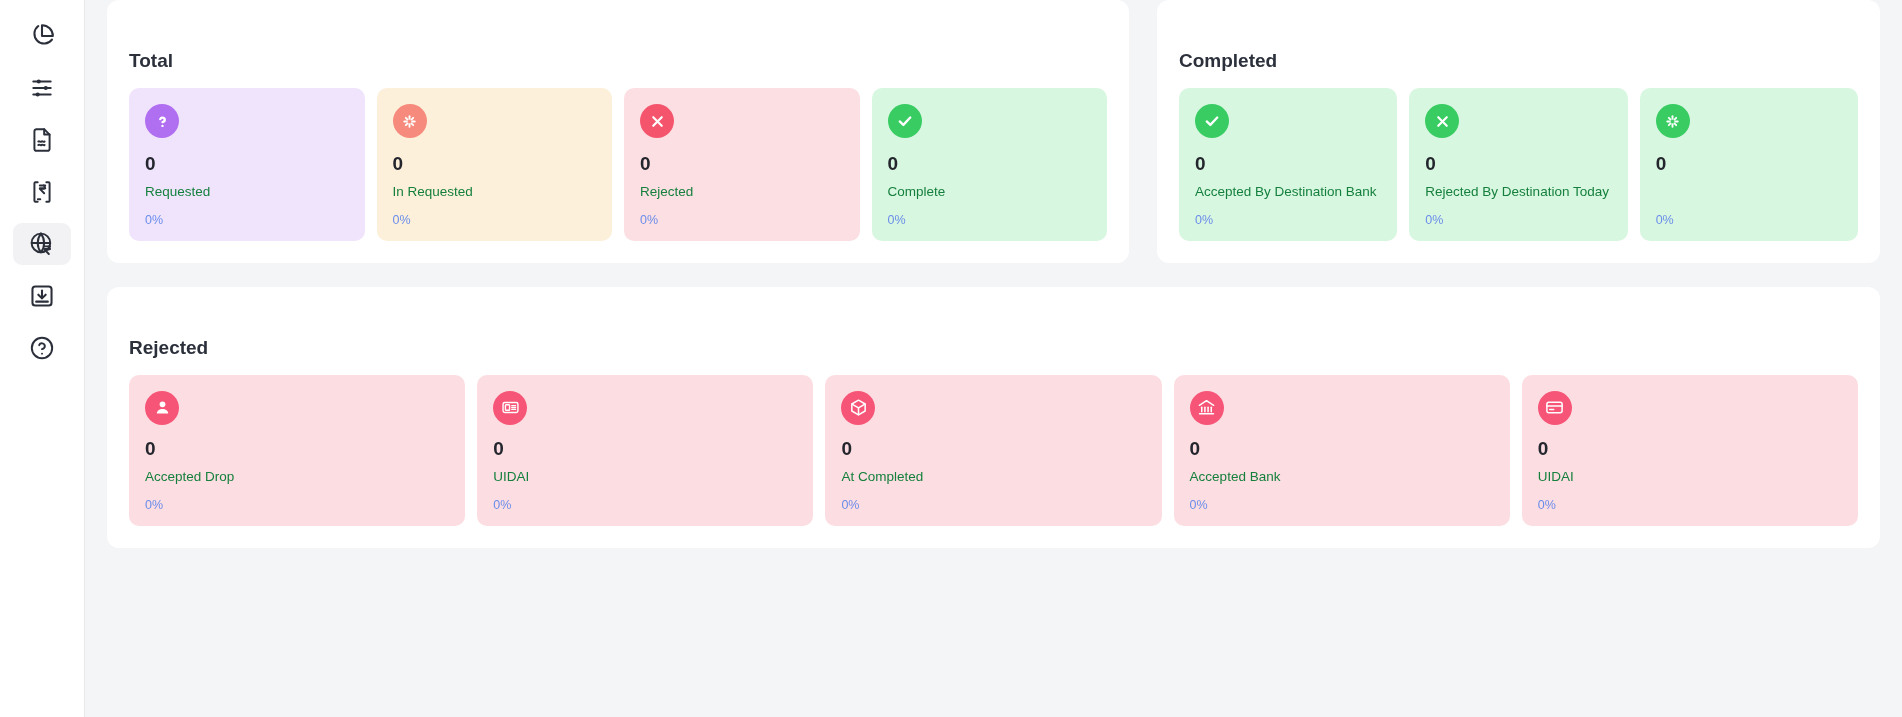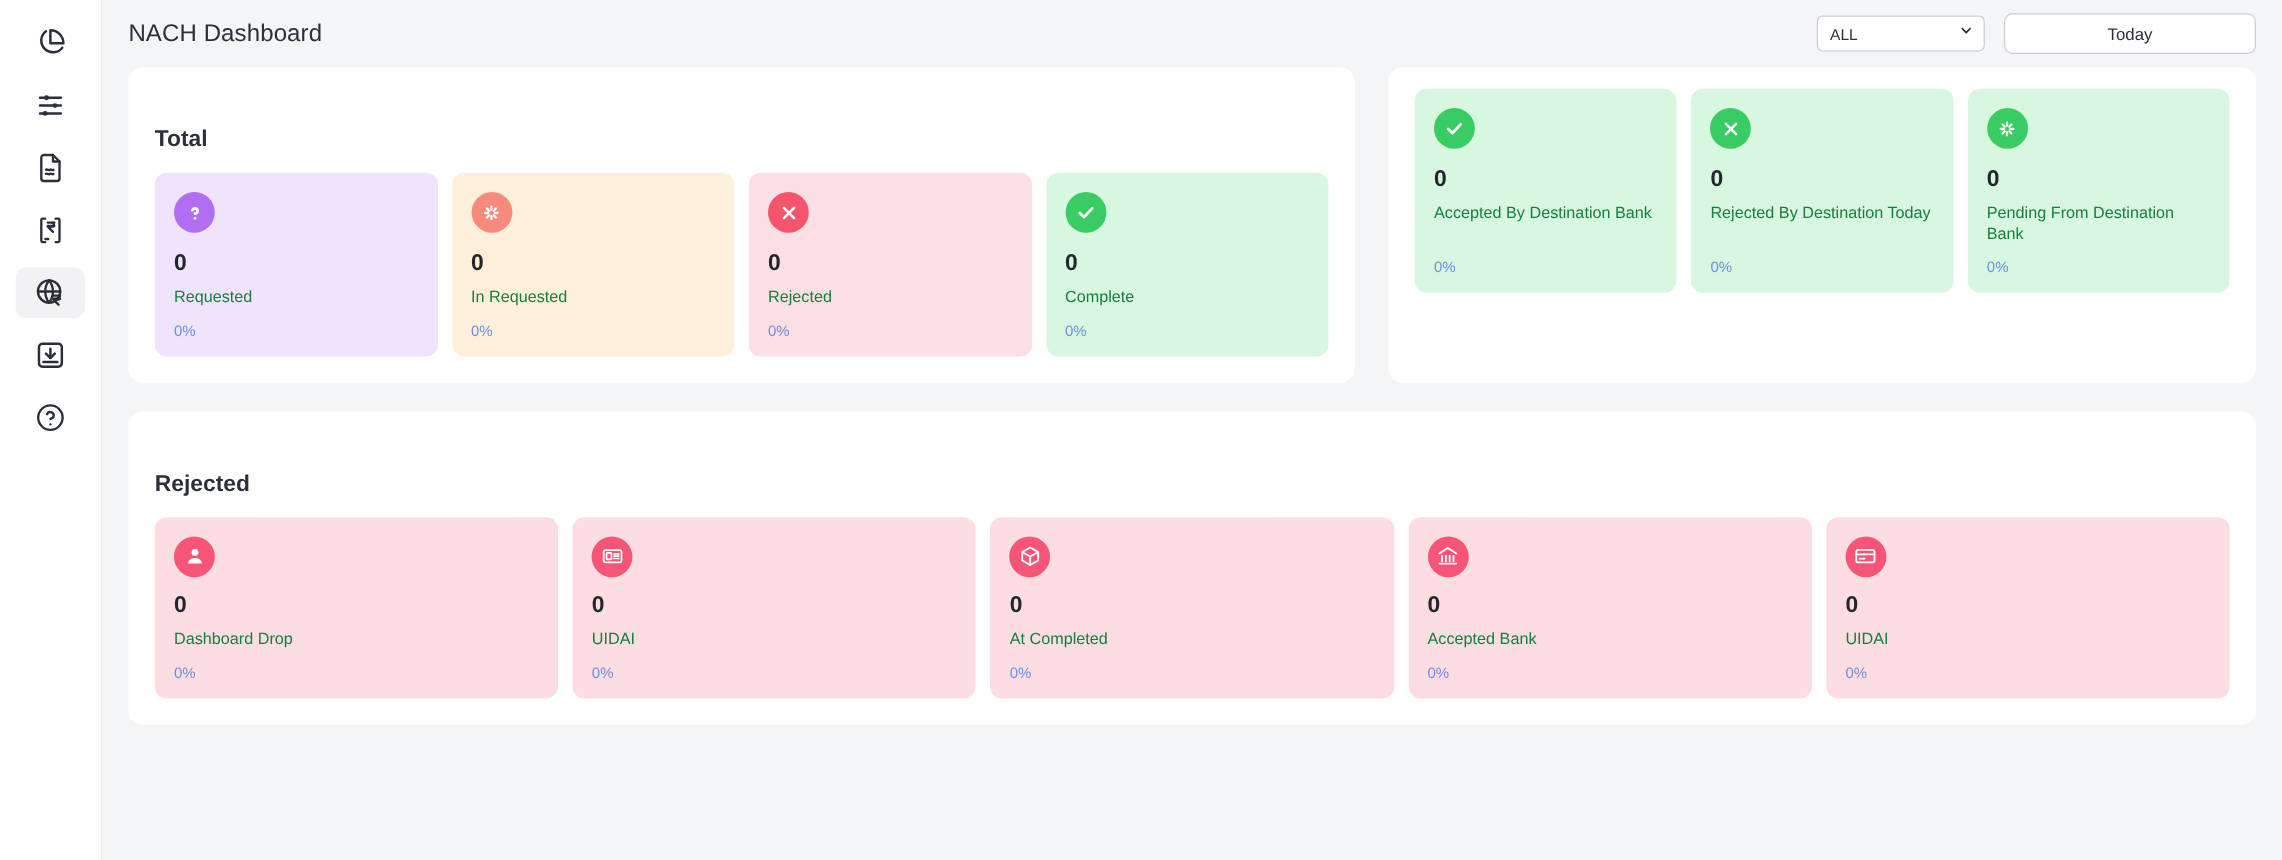--- a/index.html
+++ b/index.html
@@ -257,34 +257,20 @@
             <circle cx="12" cy="12" r="9.4"></circle>
             <path d="M9.4 9.4a2.7 2.7 0 0 1 5.2 .9c0 1.8-2.6 2.7-2.6 2.7"></path>
             <line x1="12" y1="17.2" x2="12.01" y2="17.2"></line>
           </svg>
         </span>
       </div>
     </nav>
 
   <div class="main">
 
-    <header class="topbar">
-      <div class="page-title">NACH Dashboard</div>
-      <div class="topbar-right">
-        <div class="select-wrap">
-          <select class="filter-select" id="filter-select"><option value="ALL">ALL</option></select>
-          <span class="select-chevron">
-            <svg width="13" height="13" viewBox="0 0 24 24" fill="none" stroke="currentColor" stroke-width="2.6" stroke-linecap="round" stroke-linejoin="round">
-                <polyline points="6 9 12 15 18 9"></polyline>
-              </svg>
-          </span>
-        </div>
-        <button class="today-btn">Today</button>
-      </div>
-    </header>
 
     <div class="content">
 
       <div class="row-top">
 
         <section class="panel panel-total">
           <h2 class="panel-title">Total</h2>
           <div class="cards cards-total" id="cards-total">
               <div class="stat t-purple">
                 <div class="stat-icon i-purple">
@@ -334,20 +320,21 @@
                   </svg>
                 </div>
                 <div class="stat-value">0</div>
                 <div class="stat-label">Complete</div>
                 <div class="stat-pct">0%</div>
               </div>
             </div>
         </section>
 
         <section class="panel panel-completed">
+          <h2 class="panel-title">Completed</h2>
           <div class="cards cards-completed" id="cards-completed">
               <div class="stat t-green">
                 <div class="stat-icon i-green">
                   <svg width="18" height="18" viewBox="0 0 24 24" fill="none" stroke="#ffffff" stroke-width="3.1" stroke-linecap="round" stroke-linejoin="round">
                     <polyline points="5 12.6 9.8 17.2 19 7.4"></polyline>
                   </svg>
                 </div>
                 <div class="stat-value">0</div>
                 <div class="stat-label wrap">Accepted By Destination Bank</div>
                 <div class="stat-pct">0%</div>
@@ -372,40 +359,39 @@
                       <line x1="15.40" y1="12.00" x2="18.60" y2="12.00"></line>
                       <line x1="14.40" y1="14.40" x2="16.67" y2="16.67"></line>
                       <line x1="12.00" y1="15.40" x2="12.00" y2="18.60"></line>
                       <line x1="9.60" y1="14.40" x2="7.33" y2="16.67"></line>
                       <line x1="8.60" y1="12.00" x2="5.40" y2="12.00"></line>
                       <line x1="9.60" y1="9.60" x2="7.33" y2="7.33"></line>
                     </svg>
                   </span>
                 </div>
                 <div class="stat-value">0</div>
-                <div class="stat-label wrap">Pending From Destination Bank</div>
                 <div class="stat-pct">0%</div>
               </div>
             </div>
         </section>
 
       </div>
 
       <section class="panel panel-rejected">
         <h2 class="panel-title">Rejected</h2>
         <div class="cards cards-rejected" id="cards-rejected">
             <div class="stat t-rose">
               <div class="stat-icon i-rose">
                 <svg width="19" height="19" viewBox="0 0 24 24" fill="#ffffff" stroke="none">
                   <circle cx="12" cy="8" r="3.6"></circle>
                   <path d="M4.8 19.6c0-3.6 3.2-5.8 7.2-5.8s7.2 2.2 7.2 5.8z"></path>
                 </svg>
               </div>
               <div class="stat-value">0</div>
-              <div class="stat-label">Dashboard Drop</div>
+              <div class="stat-label">Accepted Drop</div>
               <div class="stat-pct">0%</div>
             </div>
             <div class="stat t-rose">
               <div class="stat-icon i-rose">
                 <svg width="19" height="19" viewBox="0 0 24 24" fill="none" stroke="#ffffff" stroke-width="1.8" stroke-linecap="round" stroke-linejoin="round">
                   <rect x="2.6" y="5.6" width="18.8" height="12.8" rx="2.2"></rect>
                   <rect x="5.6" y="8.6" width="5.2" height="6.8" rx="1"></rect>
                   <line x1="13.6" y1="9.6" x2="18.4" y2="9.6"></line>
                   <line x1="13.6" y1="12" x2="18.4" y2="12"></line>
                   <line x1="13.6" y1="14.4" x2="18.4" y2="14.4"></line>

